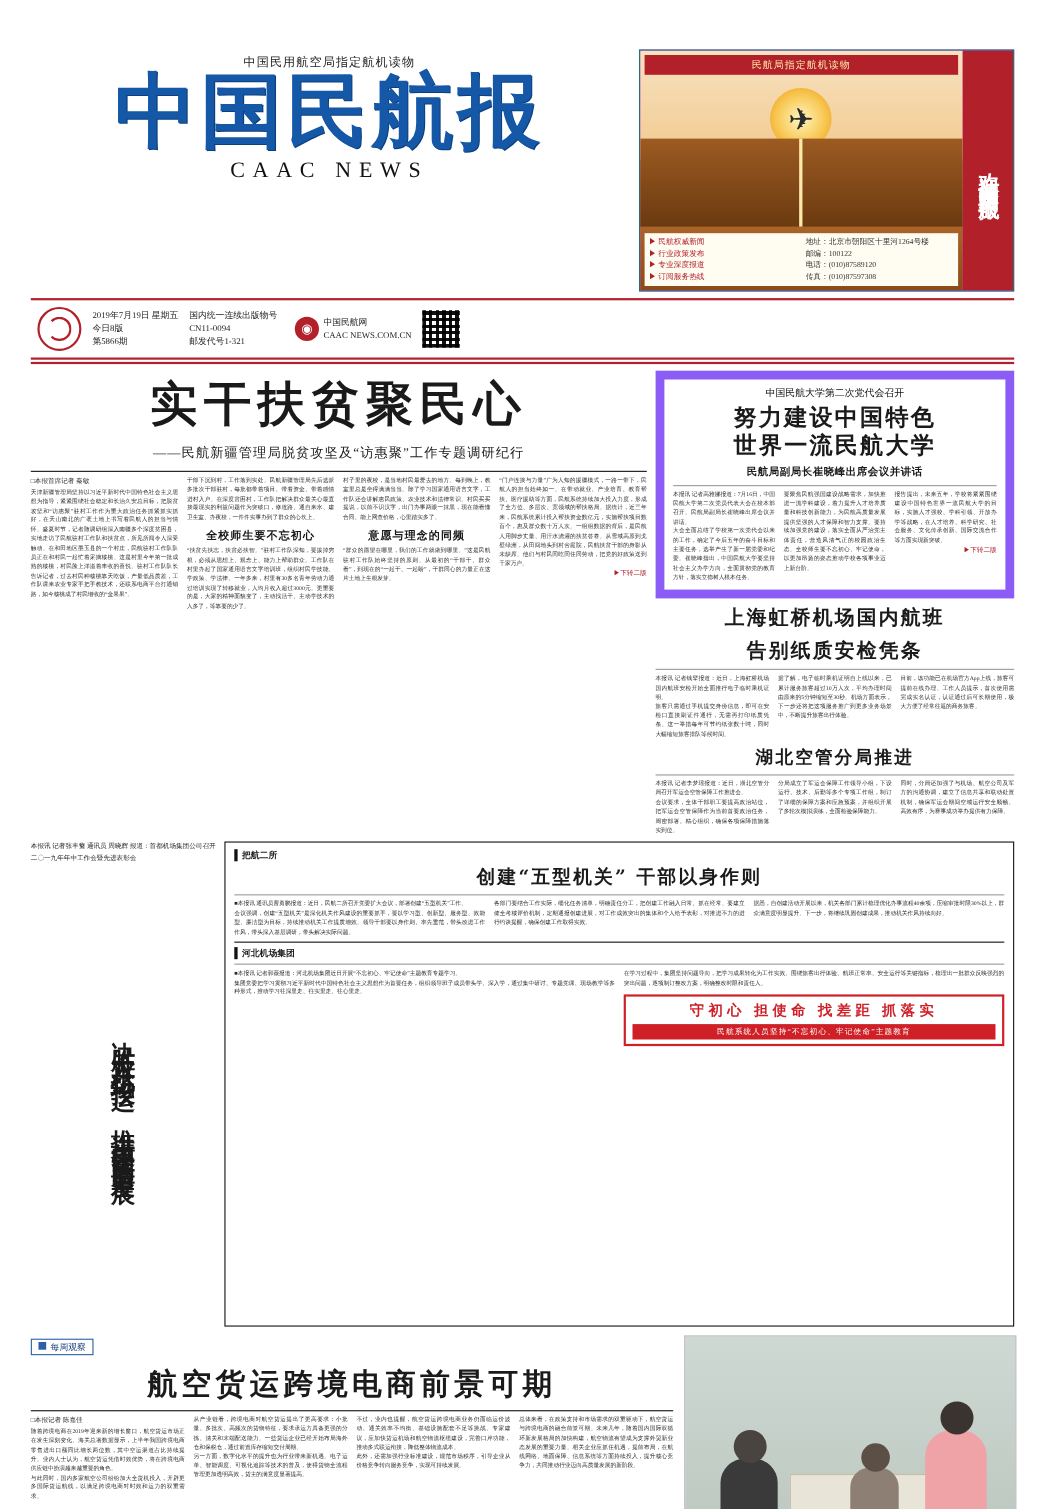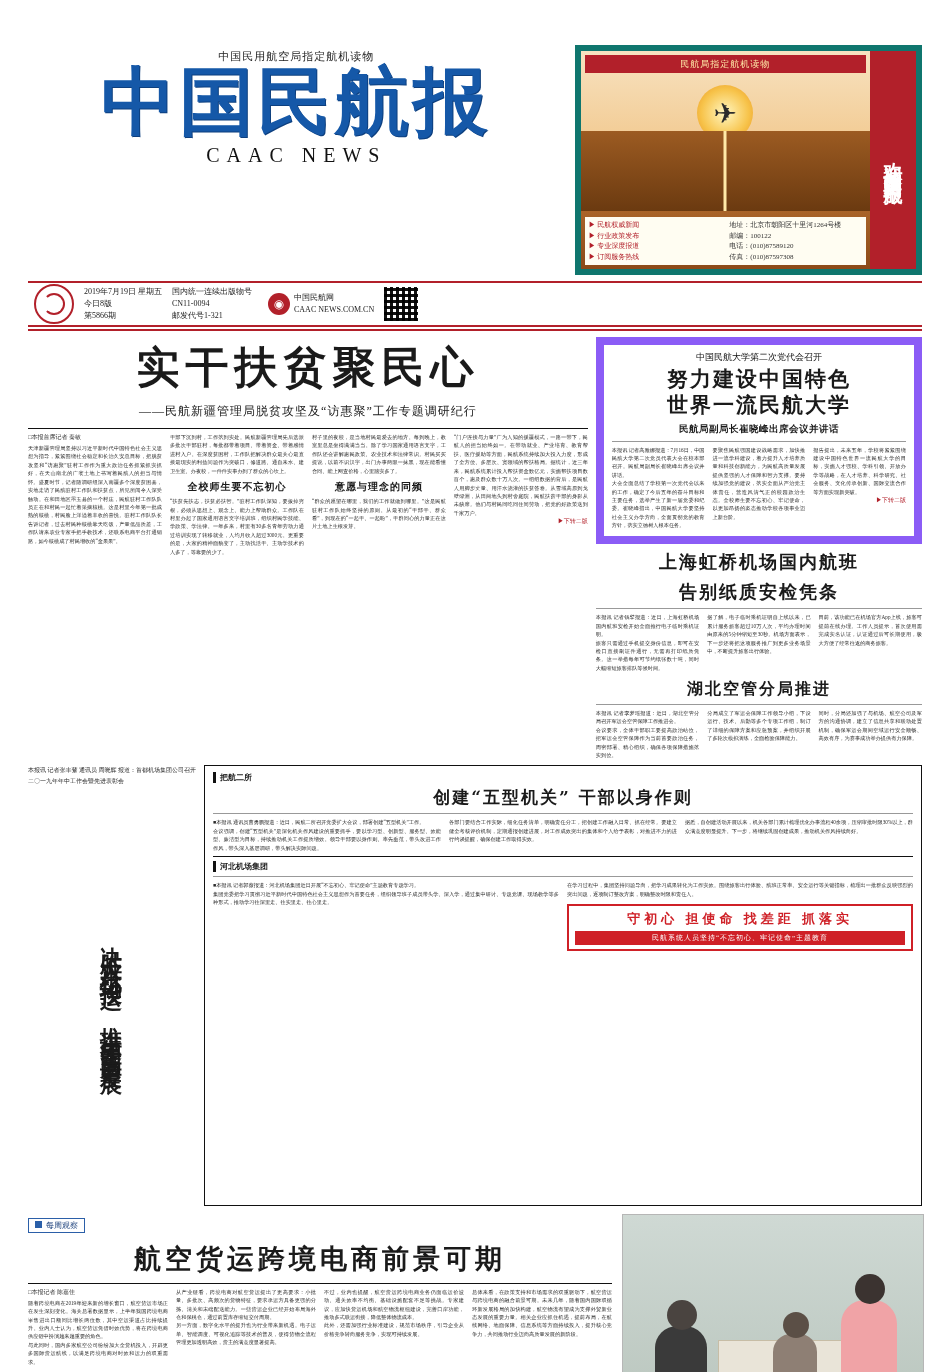--- a/index.html
+++ b/index.html
@@ -7,39 +7,39 @@
   .page{width:950px;height:1372px;position:relative;box-sizing:border-box;padding:6px 28px;margin-top:39px;}
 
   
   .masthead{display:flex;align-items:flex-start;gap:10px;}
   .mh-left{width:560px;text-align:center;}
   .mh-kicker{font-size:11px;letter-spacing:1px;color:#222;margin:4px 0 2px;}
   .mh-title{font-size:74px;line-height:0.95;font-weight:bold;color:#1558a8;letter-spacing:4px;font-family:"DejaVu Serif",serif;
             text-shadow:1px 1px 0 #0d3f7e;}
   .mh-en{font-size:20px;letter-spacing:7px;color:#111;margin-top:8px;font-family:"Liberation Serif",serif;}
 
-  .mh-ad{width:350px;border:6px solid #0f766e;background:#d946ef;height:218px;position:relative;overflow:hidden;display:flex;justify-content:center;}
+  .mh-ad{width:350px;border:1px solid #0f766e;background:#d946ef;height:218px;position:relative;overflow:hidden;display:flex;justify-content:center;}
   .ad-main{flex:1;position:relative;background:linear-gradient(#f7e2c0,#f2c98f 45%,#c87f3a 46%,#8c4a18);}
   .ad-top{position:absolute;top:4px;left:4px;right:4px;height:18px;background:#b2202a;color:#ffe9a8;font-size:9px;
           display:flex;align-items:center;justify-content:center;letter-spacing:1px;}
   .ad-sun{position:absolute;top:34px;left:50%;transform:translateX(-50%);width:56px;height:56px;border-radius:50%;
           background:radial-gradient(circle,#fff6c0,#f7c34a 60%,#e8921f);}
   .ad-plane{position:absolute;top:46px;left:50%;transform:translateX(-50%);font-size:28px;color:#2b2b2b;}
   .ad-road{position:absolute;bottom:58px;left:0;right:0;height:80px;
            background:linear-gradient(#9c5b22,#6b3a10);}
   .ad-road:before{content:"";position:absolute;left:50%;top:0;width:3px;height:100%;background:#ffe9a8;transform:translateX(-50%);}
   .ad-bullets{position:absolute;bottom:4px;left:4px;right:4px;height:48px;background:#fffdf2;display:flex;font-size:7px;color:#333;}
   .ad-bul-col{flex:1;padding:3px 4px;line-height:1.5;}
   .ad-bul-col .b{color:#b2202a;}
   .ad-side{width:46px;background:#b2202a;color:#fff;writing-mode:vertical-rl;text-orientation:upright;
            font-size:19px;font-weight:bold;letter-spacing:3px;display:flex;align-items:center;justify-content:center;}
 
   
   .infobar{display:flex;align-items:center;gap:10px;border-top:2px solid #b2202a;border-bottom:2px solid #b2202a;
-           margin-top:6px;padding:4px 6px;height:46px;box-sizing:border-box;}
+           margin-top:6px;padding:4px 6px;height:56px;box-sizing:border-box;}
   .logo-circle{width:36px;height:36px;border-radius:50%;border:2px solid #b2202a;position:relative;flex:none;}
   .logo-circle:after{content:"";position:absolute;inset:7px;border-radius:50%;border:2px solid #b2202a;border-left-color:transparent;}
   .info-col{font-size:8px;line-height:1.5;color:#222;white-space:nowrap;}
   .caacnews{display:flex;align-items:center;gap:4px;margin-left:6px;}
   .caacnews .c{width:22px;height:22px;border-radius:50%;background:#b2202a;color:#fff;font-size:12px;
                display:flex;align-items:center;justify-content:center;}
   .qr{width:34px;height:34px;background:
       repeating-linear-gradient(90deg,#111 0 3px,#fff 3px 6px),
       repeating-linear-gradient(0deg,#111 0 3px,transparent 3px 6px);
       background-blend-mode:multiply;flex:none;}

